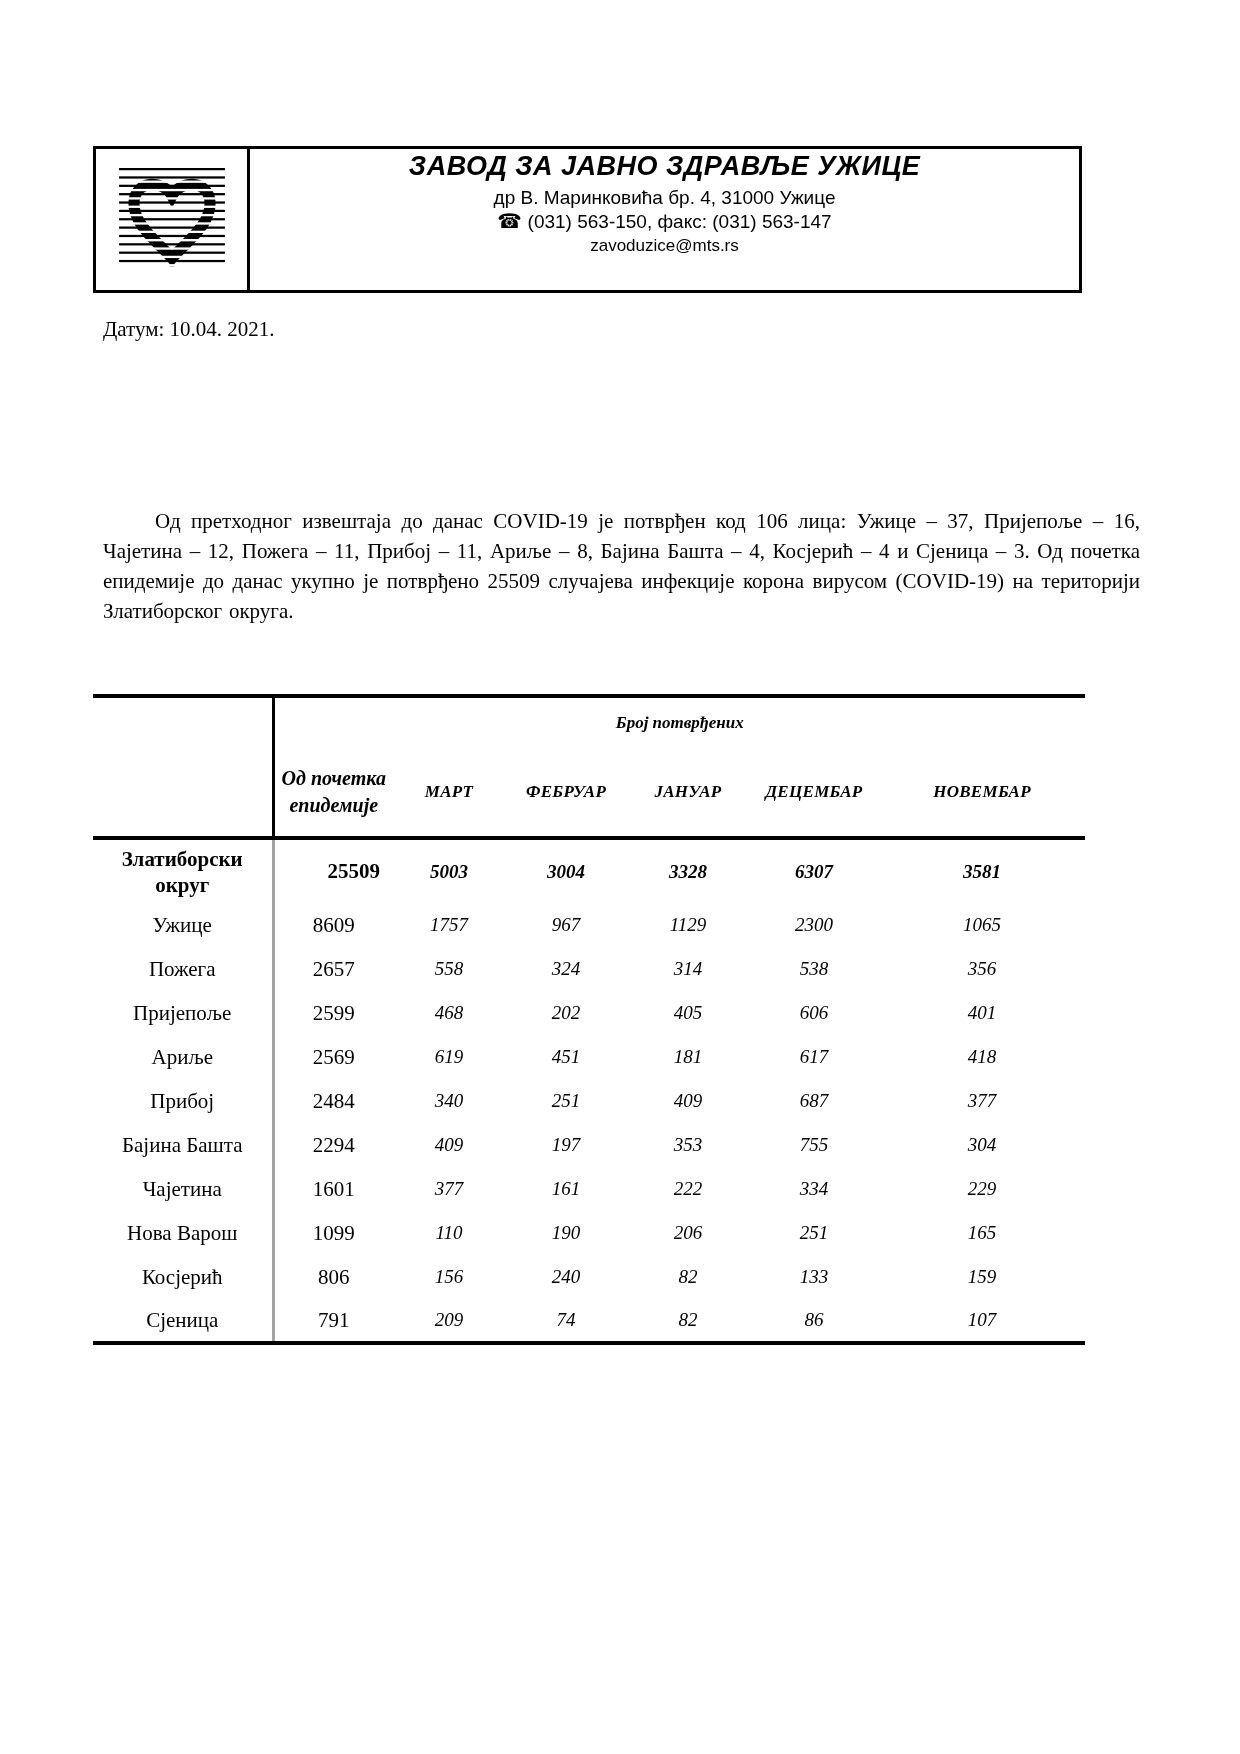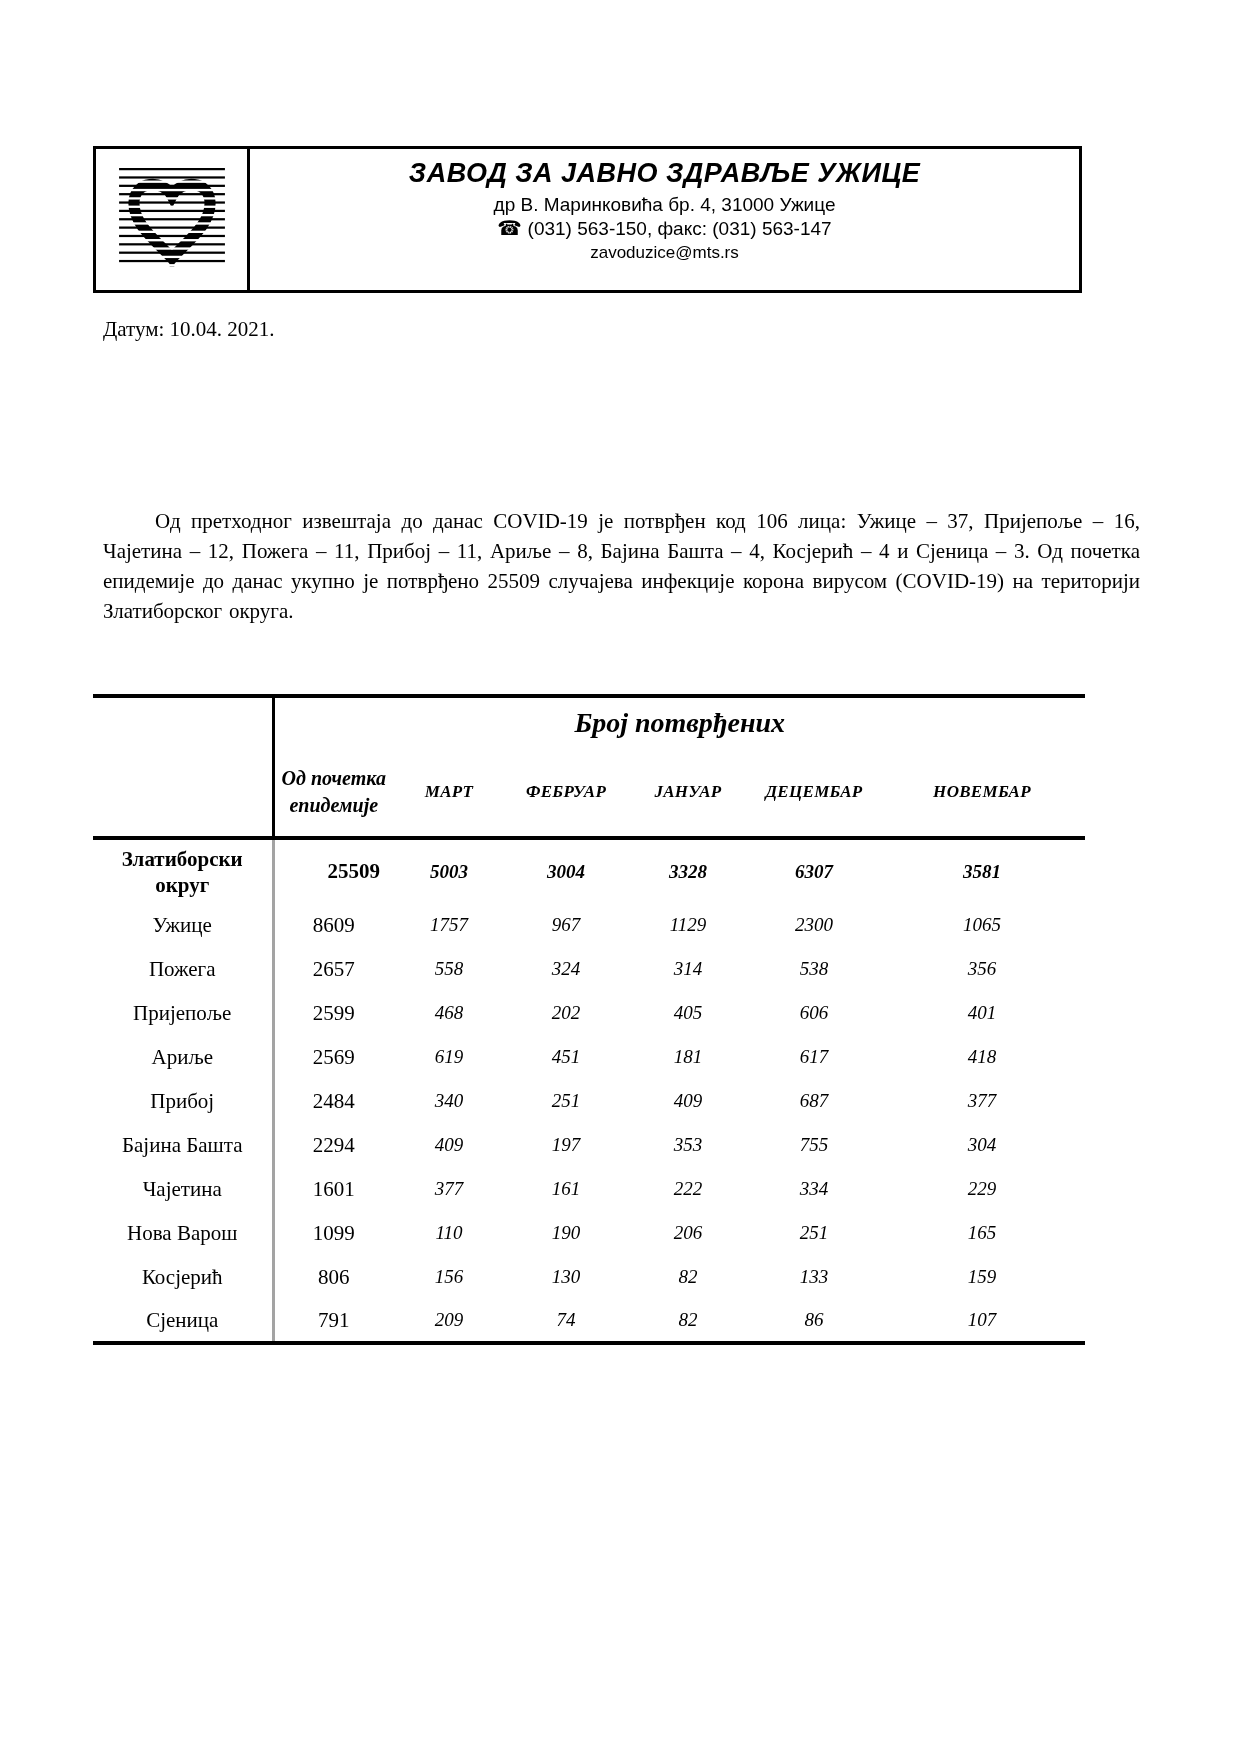--- a/index.html
+++ b/index.html
@@ -24,21 +24,21 @@
   }
   .logo-cell {
     width: 154px;
     border-right: 3px solid #000;
     display: flex; align-items: center; justify-content: center;
   }
   .org-cell {
     flex: 1;
     font-family: "Liberation Sans", sans-serif;
     text-align: center;
-    padding-top: 9px;
+    padding-top: 2px;
   }
   .org-name {
     font-size: 27px;
     font-weight: bold;
     font-style: italic;
     letter-spacing: 0.5px;
   }
   .org-address { font-size: 19px; margin-top: 5px; }
   .org-phone-line { font-size: 19px; margin-top: 0; }
   .phone-glyph { font-family: "DejaVu Sans", sans-serif; font-size: 20px; }
@@ -79,21 +79,21 @@
     table-layout: fixed;
     border-top: 4px solid #000;
   }
   .stats-table th, .stats-table td {
     text-align: center;
     vertical-align: middle;
     padding: 0 4px;
   }
   .blank-cell { border-right: 3px solid #000; border-bottom: 4px solid #000; }
   .row-merged { height: 52px; }
-  .merged-header { font-size: 28px; font-weight: bold; font-style: italic; }
+  .merged-header { font-size: 17px; font-weight: bold; font-style: italic; }
   .row-colheads { height: 90px; }
   .col-head { font-weight: bold; font-style: italic; border-bottom: 4px solid #000; }
   .epi-col { font-size: 20px; line-height: 27px; }
   .month-col { font-size: 17px; letter-spacing: 0.3px; }
 
   .stats-table tbody td { font-size: 20px; }
   .stats-table tbody .name { border-right: 3px solid #a3a3a3; font-size: 21px; }
   .stats-table tbody .total { font-size: 21px; }
   .stats-table tbody .mval { font-style: italic; font-size: 19px; }
   .data-row { height: 44px; }
@@ -266,21 +266,21 @@
     <td class="mval">110</td>
     <td class="mval">190</td>
     <td class="mval">206</td>
     <td class="mval">251</td>
     <td class="mval">165</td>
   </tr>
         <tr class="data-row">
     <td class="name">Косјерић</td>
     <td class="total">806</td>
     <td class="mval">156</td>
-    <td class="mval">130</td>
+    <td class="mval">240</td>
     <td class="mval">82</td>
     <td class="mval">133</td>
     <td class="mval">159</td>
   </tr>
         <tr class="data-row">
     <td class="name">Сјеница</td>
     <td class="total">791</td>
     <td class="mval">209</td>
     <td class="mval">74</td>
     <td class="mval">82</td>

